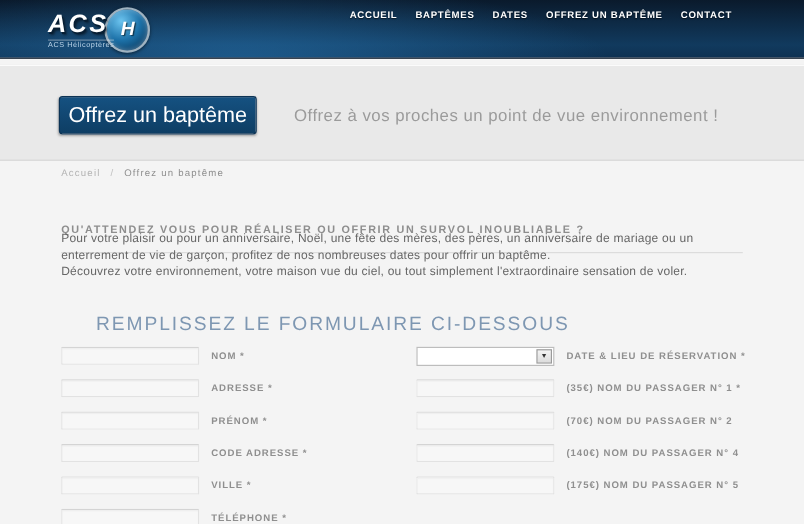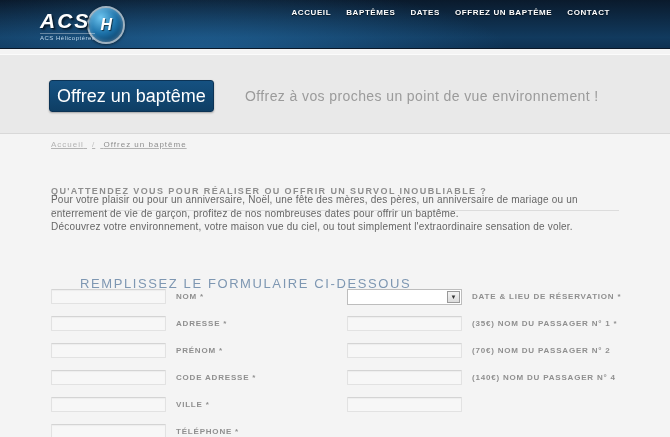--- a/index.html
+++ b/index.html
@@ -55,39 +55,39 @@
     cursor:pointer; text-align:center; line-height:30px;
   }
   .hero-tagline {
     position:absolute; left:245px; top:34px;
     font-size:14px; color:#9b9b9b; letter-spacing:0.4px; white-space:nowrap;
   }
 
   
   .breadcrumb {
     position:absolute; left:51px; top:140px;
-    font-size:8px; letter-spacing:1px; color:#b3b3b3; white-space:nowrap;text-decoration:underline;
+    font-size:8px; letter-spacing:1px; color:#b3b3b3; white-space:nowrap;
   }
   .breadcrumb .bc-home { color:#b3b3b3; cursor:pointer; }
   .breadcrumb .bc-sep { margin:0 5px; color:#c0c0c0; }
   .breadcrumb .bc-current { color:#8e8e8e; }
 
   .intro-heading {
     position:absolute; left:51px; top:186px; width:568px;
     font-size:9px; font-weight:bold; letter-spacing:1.4px; color:#8e8e8e;
     padding-bottom:14px; border-bottom:1px solid #dcdcdc; white-space:nowrap;
   }
   .intro-paragraph {
     position:absolute; left:51px; top:193px; width:572px;
     font-size:10px; line-height:13.5px; color:#666666; letter-spacing:0.2px;
   }
 
   .form-title {
-    position:absolute; left:51px; top:276px;
-    font-size:13px; letter-spacing:1.6px; color:#7e97b2; white-space:nowrap;padding-left:29px;
+    position:absolute; left:51px; top:262px;
+    font-size:16px; letter-spacing:1.6px; color:#7e97b2; white-space:nowrap;padding-left:29px;
   }
 
   .col-left  { position:absolute; left:51px;  top:289px; }
   .col-right { position:absolute; left:347px; top:289px; }
   .form-row { display:flex; align-items:center; height:15px; margin-bottom:12px; }
   .text-input {
     width:115px; height:15px; flex:0 0 115px;
     background:#f7f7f7; border:1px solid #e2e2e2; border-top-color:#d4d4d4;
     border-radius:1px; box-shadow:inset 0 1px 1px rgba(0,0,0,0.04);
     font-size:9px; color:#555; padding:0 3px; outline:none;
@@ -193,16 +193,17 @@
     <div class="form-row">
       <input class="text-input" aria-label="(70€) NOM DU PASSAGER N° 2" style="">
       <label class="field-label">(70€) NOM DU PASSAGER N° 2</label>
     </div>
     <div class="form-row">
       <input class="text-input" aria-label="(140€) NOM DU PASSAGER N° 4" style="">
       <label class="field-label">(140€) NOM DU PASSAGER N° 4</label>
     </div>
     <div class="form-row">
       <input class="text-input" aria-label="(175€) NOM DU PASSAGER N° 5" style="">
+      <label class="field-label">(175€) NOM DU PASSAGER N° 5</label>
     </div>
   </div>
 
 </div>
 
 </body></html>

